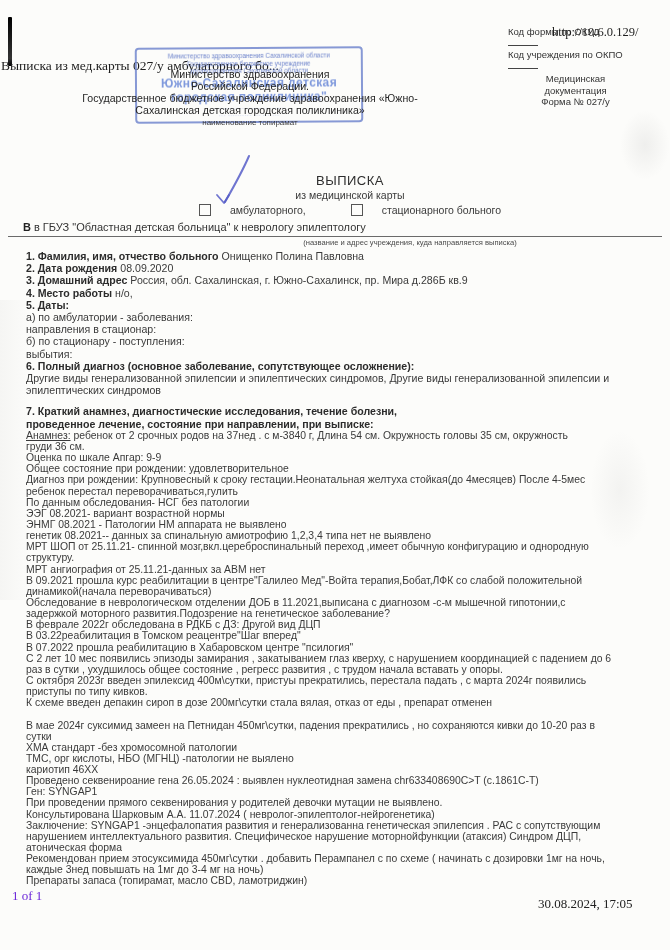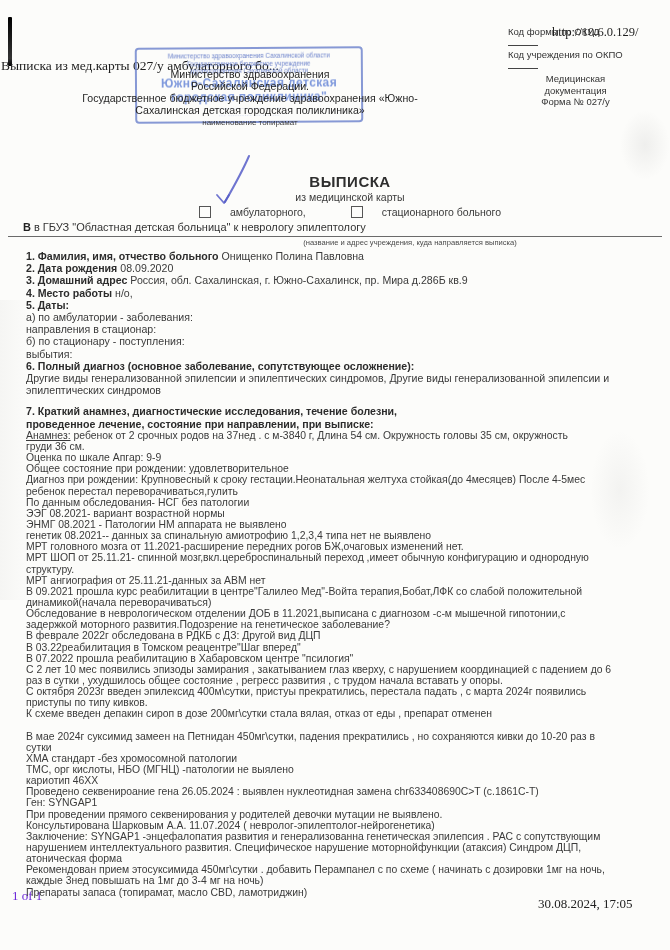--- a/index.html
+++ b/index.html
@@ -34,21 +34,21 @@
               filter:blur(.35px);white-space:nowrap;letter-spacing:.4px;margin-top:2px;}
   .stamp .tn{font-size:5.6px;line-height:6.4px;color:rgba(110,135,210,.8);filter:blur(.55px);
              white-space:nowrap;letter-spacing:.5px;margin-top:1px;}
   .stamp-pad{padding-top:3px;}
 
   .orgblk{position:absolute;left:35px;top:68px;width:430px;text-align:center;z-index:2;
           font-size:10.6px;line-height:12px;color:#262626;}
   .orgblk .cap{font-size:8px;color:#3c3c3c;margin-top:1px;}
 
   .vypiska{position:absolute;left:40px;top:173px;width:620px;text-align:center;z-index:2;}
-  .vypiska .t{font-weight:bold;font-size:15px;letter-spacing:.5px;color:#2e2e2e;}
+  .vypiska .t{font-weight:normal;font-size:13px;letter-spacing:.5px;color:#2e2e2e;}
   .vypiska .st{font-size:10.5px;margin-top:1px;}
   .cbrow{margin-top:3px;font-size:10.5px;display:flex;justify-content:center;align-items:center;gap:19px;}
   .cb{display:inline-block;width:10px;height:10px;border:1px solid #555;background:#fcfcfa;}
   .cbgap{width:7px;}
 
   .pen{position:absolute;left:205px;top:150px;z-index:3;}
 
   .dest{position:absolute;left:8px;top:221px;width:654px;z-index:2;}
   .dest-text{font-size:11px;color:#333;padding-left:15px;}
   .dest-text .b{font-weight:bold;color:#222;}
@@ -188,21 +188,20 @@
       <div>
           <div class="anam-line">груди   36 см.</div>
           <div class="anam-line">Оценка по шкале Апгар: 9-9</div>
           <div class="anam-line">Общее состояние при рождении: удовлетворительное</div>
           <div class="anam-line">Диагноз при рождении: Крупновесный к сроку гестации.Неонатальная желтуха стойкая(до 4месяцев)  После 4-5мес</div>
           <div class="anam-line">ребенок перестал переворачиваться,гулить</div>
           <div class="anam-line">По данным обследования- НСГ без патологии</div>
           <div class="anam-line">ЭЭГ 08.2021- вариант возрастной нормы</div>
           <div class="anam-line">ЭНМГ 08.2021 - Патологии НМ аппарата не выявлено</div>
           <div class="anam-line">генетик 08.2021-- данных за спинальную амиотрофию  1,2,3,4 типа нет не выявлено</div>
-          <div class="anam-line">МРТ головного мозга  от 11.2021-расширение передних рогов БЖ,очаговых изменений нет.</div>
           <div class="anam-line">МРТ ШОП от 25.11.21- спинной мозг,вкл.цереброспинальный переход ,имеет обычную конфигурацию и однородную</div>
           <div class="anam-line">структуру.</div>
           <div class="anam-line">МРТ ангиография от 25.11.21-данных за АВМ нет</div>
           <div class="anam-line">В 09.2021 прошла курс реабилитации  в центре"Галилео Мед"-Войта терапия,Бобат,ЛФК со слабой положительной</div>
           <div class="anam-line">динамикой(начала переворачиваться)</div>
           <div class="anam-line">Обследование в неврологическом отделении ДОБ в 11.2021,выписана с диагнозом -с-м мышечной гипотонии,с</div>
           <div class="anam-line">задержкой моторного развития.Подозрение на генетическое заболевание?</div>
           <div class="anam-line">В феврале 2022г обследована в РДКБ с ДЗ: Другой вид ДЦП</div>
           <div class="anam-line">В 03.22реабилитация в Томском реацентре"Шаг вперед"</div>
           <div class="anam-line">В 07.2022 прошла реабилитацию в Хабаровском центре "псилогия"</div>

